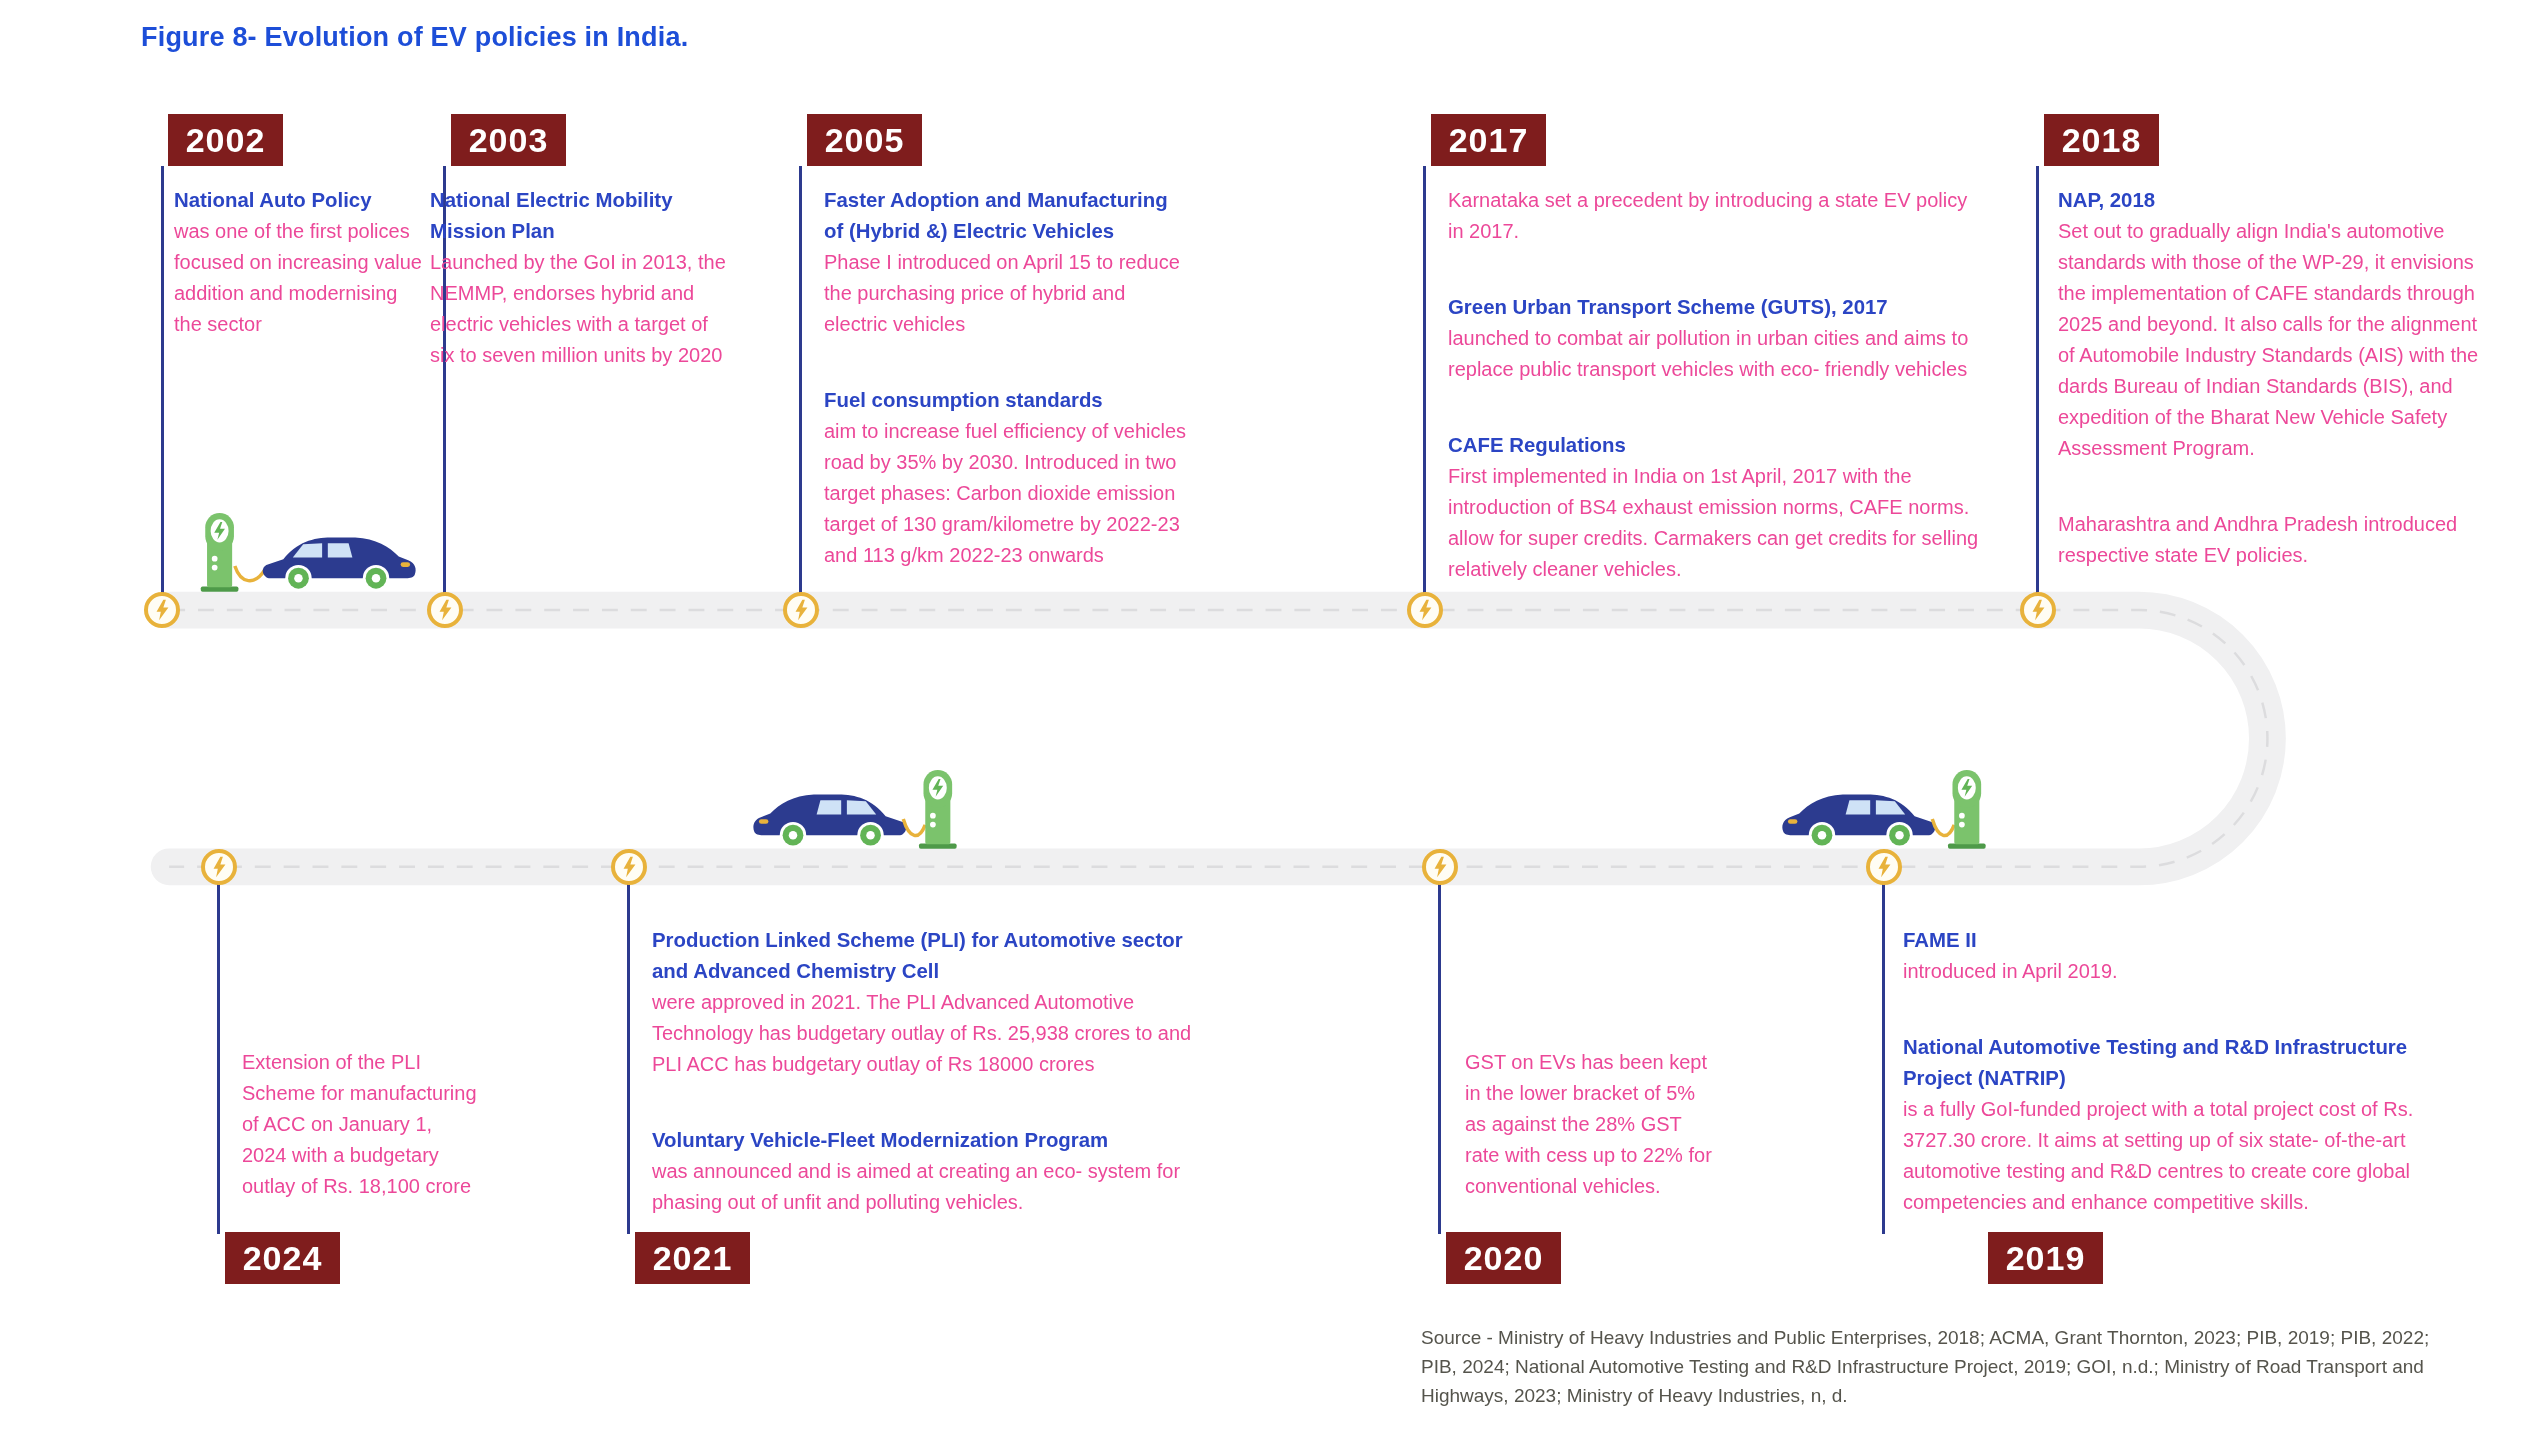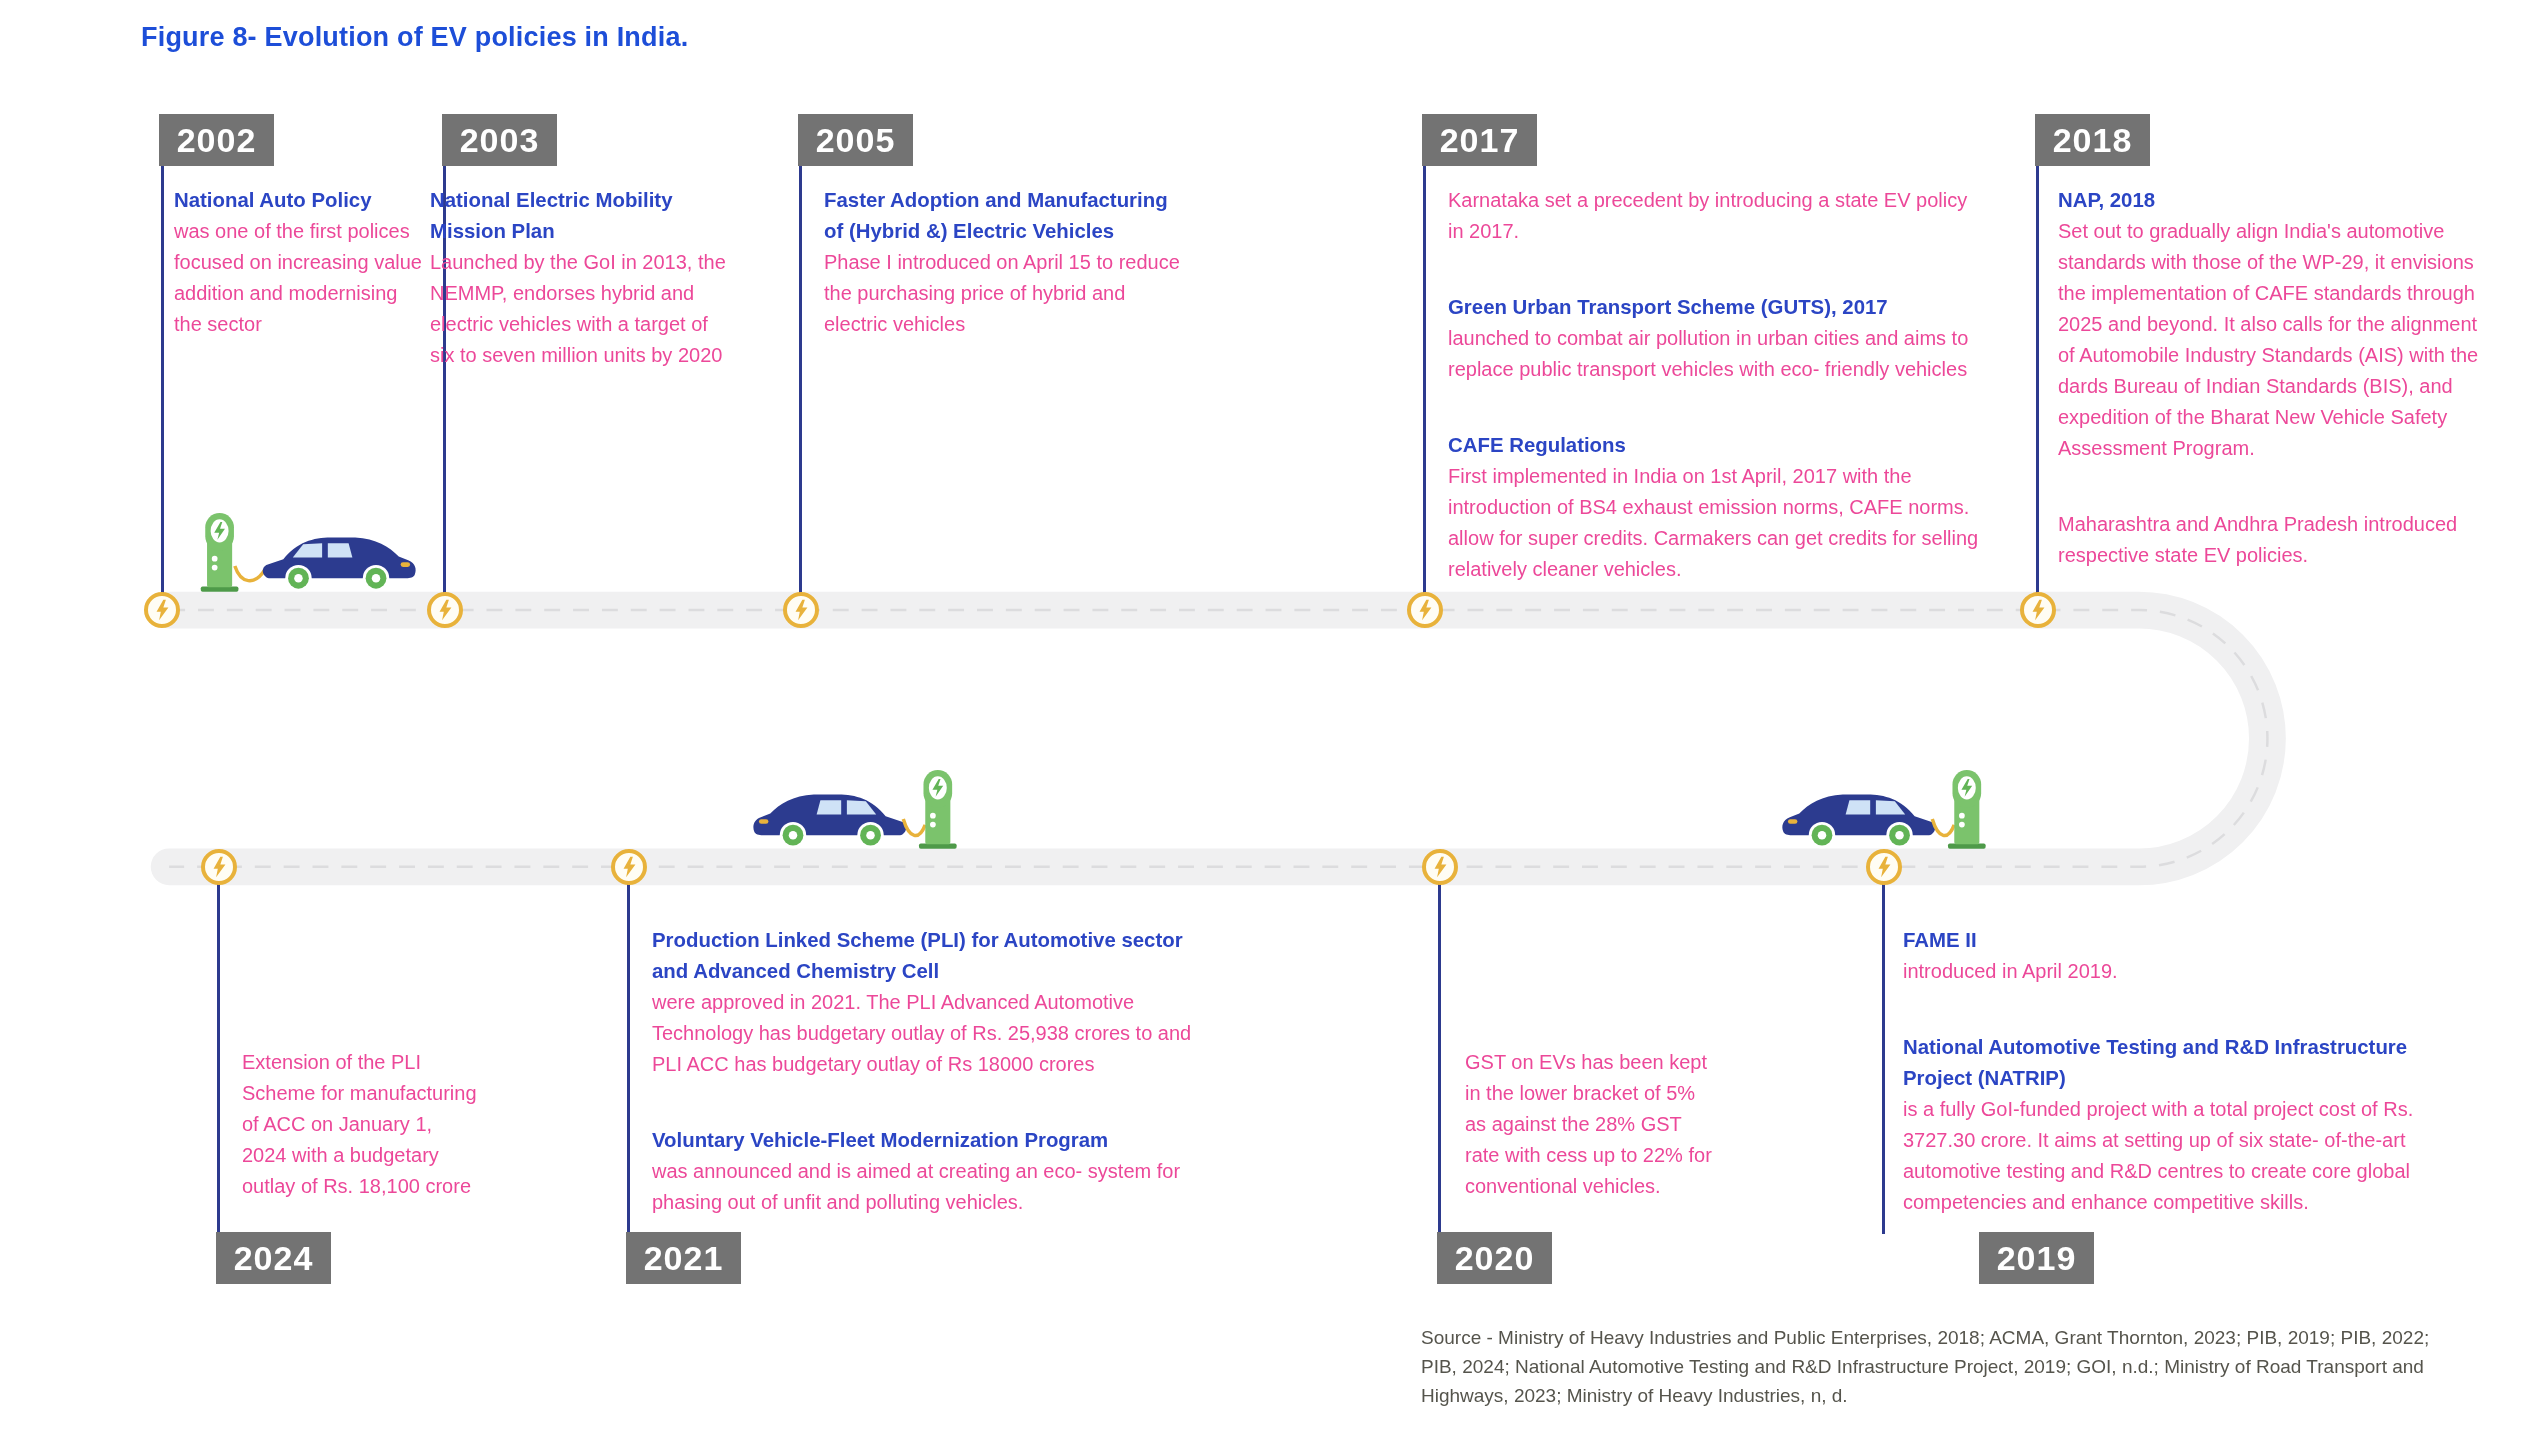--- a/index.html
+++ b/index.html
@@ -7,22 +7,22 @@
     width:2547px;height:1452px;position:relative;overflow:hidden;
     background:#ffffff;font-family:"Liberation Sans",sans-serif;
   }
   .abs{position:absolute;}
   .title{
     left:141px;top:22px;font-size:27px;font-weight:700;color:#1d4ed8;letter-spacing:0.2px;
   }
   .road-svg{left:0;top:0;z-index:1;}
   .vline{width:3px;background:#2d3a8e;z-index:2;}
   .badge{
-    width:115px;height:52px;background:#737373;color:#ffffff;z-index:4;
-    font-size:34px;font-weight:700;text-align:center;line-height:52px;letter-spacing:1px;
+    width:115px;height:52px;background:#7f1d1d;color:#ffffff;z-index:4;
+    font-size:34px;font-weight:700;text-align:center;line-height:52px;letter-spacing:1px;margin-left:9px;
   }
   .badge.top{top:114px;}
   .badge.bot{top:1232px;}
   .col{z-index:4;}
   .sec + .sec{margin-top:45px;}
   .h{font-size:20.4px;font-weight:700;color:#2b45c4;line-height:31px;}
   .h:empty{display:none;}
   .b{font-size:20px;font-weight:400;color:#ec4899;line-height:31px;}
   .marker{
     width:28px;height:28px;border:4px solid #e8b23b;border-radius:50%;
@@ -169,20 +169,24 @@
     <div class="h">National Electric Mobility Mission Plan</div>
     <div class="b">Launched by the GoI in 2013, the NEMMP, endorses hybrid and electric vehicles with a target of six to seven million units by 2020</div>
   </div>
 </div>
 
 <div class="abs col" style="left:824px;top:185px;width:368px">
   <div class="sec">
     <div class="h">Faster Adoption and Manufacturing of (Hybrid &amp;) Electric Vehicles</div>
     <div class="b">Phase I introduced on April 15 to reduce the purchasing price of hybrid and electric vehicles</div>
   </div>
+  <div class="sec">
+    <div class="h">Fuel consumption standards</div>
+    <div class="b">aim to increase fuel efficiency of vehicles road by 35% by 2030. Introduced in two target phases: Carbon dioxide emission target of 130 gram/kilometre by 2022-23 and 113 g/km 2022-23 onwards</div>
+  </div>
 </div>
 
 <div class="abs col" style="left:1448px;top:185px;width:532px">
   <div class="sec">
 
     <div class="b">Karnataka set a precedent by introducing a state EV policy in 2017.</div>
   </div>
   <div class="sec">
     <div class="h">Green Urban Transport Scheme (GUTS), 2017</div>
     <div class="b">launched to combat air pollution in urban cities and aims to replace public transport vehicles with eco- friendly vehicles</div>

